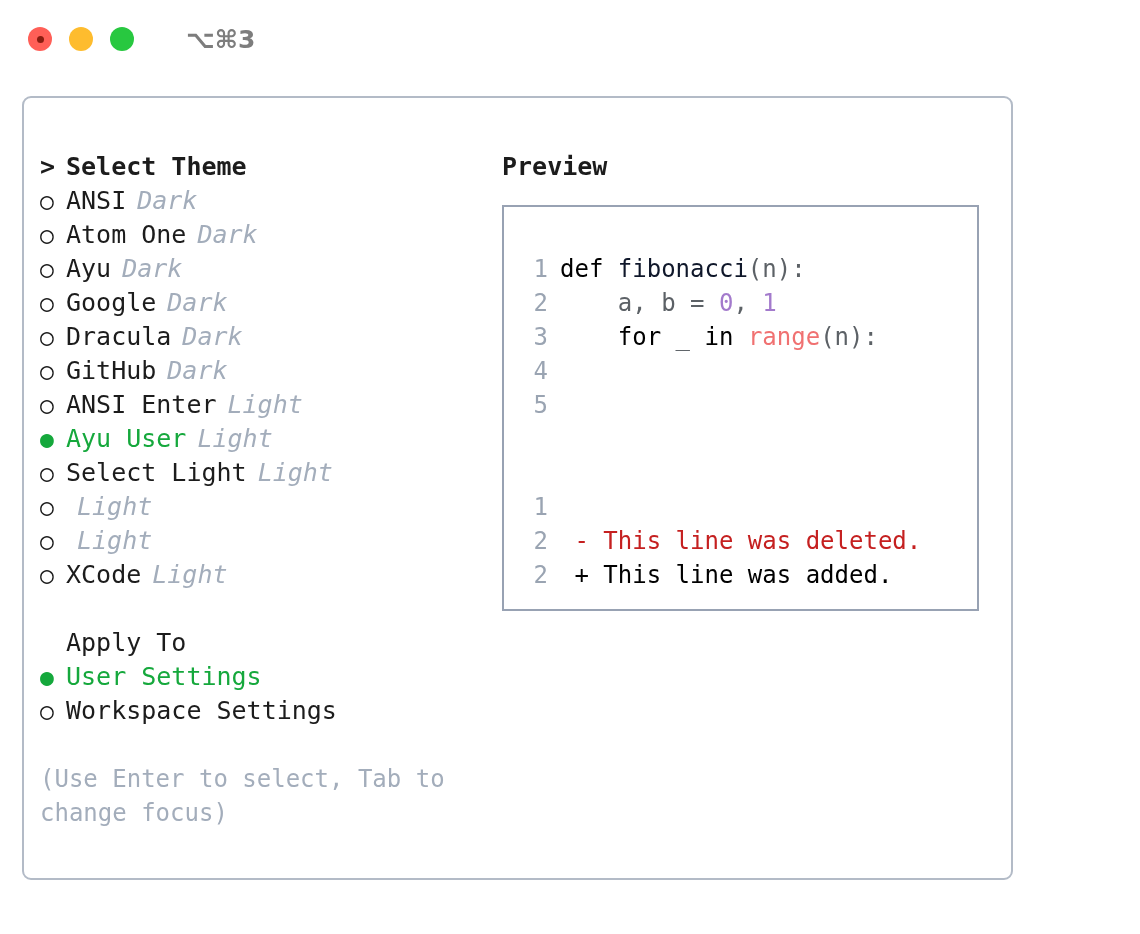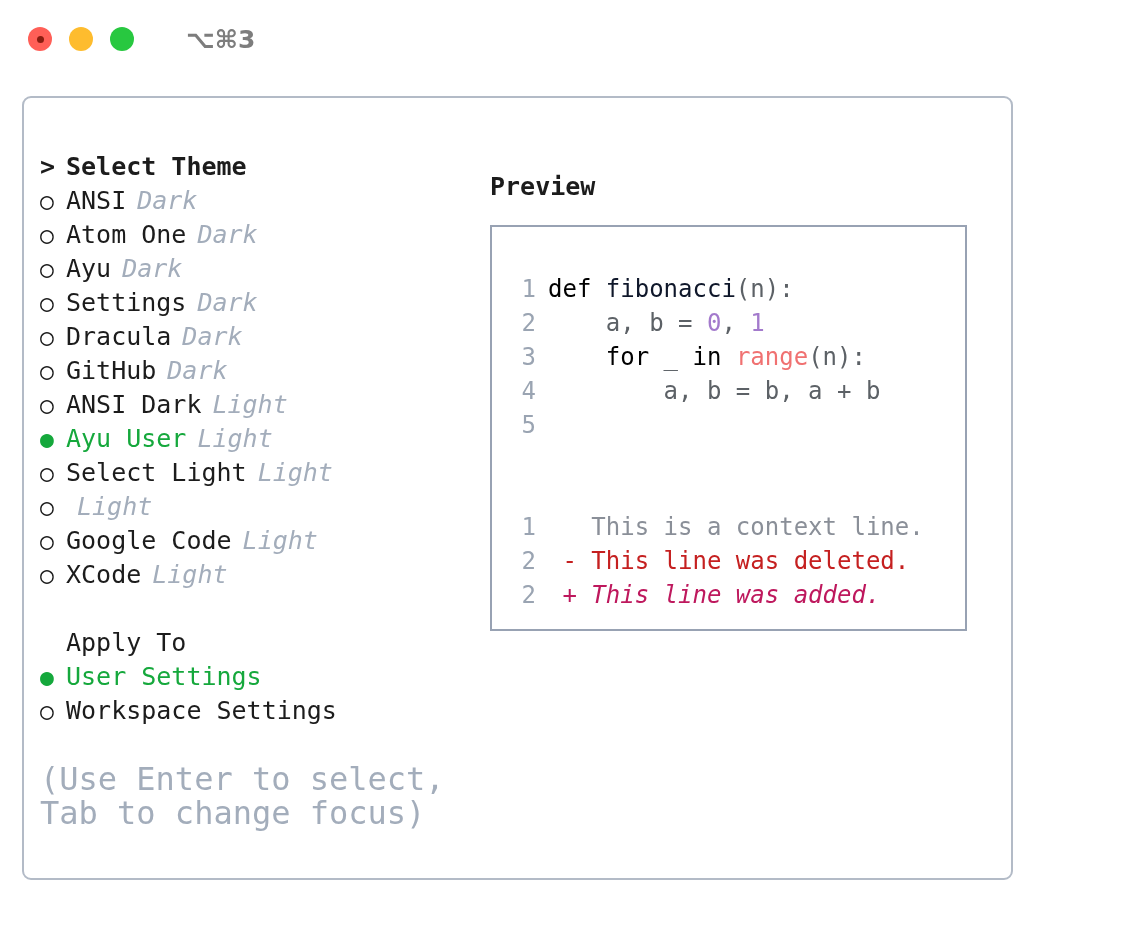--- a/index.html
+++ b/index.html
@@ -125,33 +125,32 @@
     margin-left: 11px;
     font-style: italic;
   }
   .opt-row.selected .opt-label,
   .opt-row.selected .opt-marker { color: #15a83c; }
 
   .gap-block { height: 34px; }
 
   .hint {
     margin-top: 34px;
-    font-size: 32px;
+    font-size: 24px;
     line-height: 34px;
     color: #a3adbb;
     width: 410px;
   }
 
   
   .right-col {
     position: absolute;
-    left: 466px;
+    left: 478px;
     top: 52px;
     width: 500px;
-    margin-top: 20px;
   }
   .preview-title {
     font-size: 25px;
     line-height: 34px;
     font-weight: bold;
     color: #1c1c1c;
   }
   .code-box {
     margin-top: 21px;
     width: 477px;
@@ -177,21 +176,21 @@
   .blank-line { height: 34px; }
 
   .tok-kw   { color: #000000; }
   .tok-fn   { color: #0f172a; }
   .tok-num  { color: #a37acc; }
   .tok-bi   { color: #f07171; text-align: right; }
   .tok-plain{ color: #5c6166; }
 
   .diff-ctx { color: #8a8f98; }
   .diff-del { color: #c52020; }
-  .diff-add { color: #be185d; font-style: italic; }
+  .diff-add { color: #000000; }
 </style>
 </head>
 <body>
 
 <div class="window">
 
   <div class="titlebar">
     <div class="dot dot-red"></div>
     <div class="dot dot-yellow"></div>
     <div class="dot dot-green"></div>
@@ -205,28 +204,28 @@
 
         <div class="section-head focused">
           <span class="head-marker">&gt;</span>
           <span>Select Theme</span>
         </div>
 
         <div id="theme-list">
             <div class="opt-row"><span class="opt-marker">○</span><span class="opt-label">ANSI</span><span class="opt-variant">Dark</span></div>
             <div class="opt-row"><span class="opt-marker">○</span><span class="opt-label">Atom One</span><span class="opt-variant">Dark</span></div>
             <div class="opt-row"><span class="opt-marker">○</span><span class="opt-label">Ayu</span><span class="opt-variant">Dark</span></div>
-            <div class="opt-row"><span class="opt-marker">○</span><span class="opt-label">Settings</span><span class="opt-variant">Dark</span></div>
+            <div class="opt-row"><span class="opt-marker">○</span><span class="opt-label">Google</span><span class="opt-variant">Dark</span></div>
             <div class="opt-row"><span class="opt-marker">○</span><span class="opt-label">Dracula</span><span class="opt-variant">Dark</span></div>
             <div class="opt-row"><span class="opt-marker">○</span><span class="opt-label">GitHub</span><span class="opt-variant">Dark</span></div>
-            <div class="opt-row"><span class="opt-marker">○</span><span class="opt-label">ANSI Dark</span><span class="opt-variant">Light</span></div>
+            <div class="opt-row"><span class="opt-marker">○</span><span class="opt-label">ANSI Enter</span><span class="opt-variant">Light</span></div>
             <div class="opt-row selected"><span class="opt-marker">●</span><span class="opt-label">Ayu User</span><span class="opt-variant">Light</span></div>
             <div class="opt-row"><span class="opt-marker">○</span><span class="opt-label">Select Light</span><span class="opt-variant">Light</span></div>
             <div class="opt-row"><span class="opt-marker">○</span><span class="opt-variant">Light</span></div>
-            <div class="opt-row"><span class="opt-marker">○</span><span class="opt-label">Google Code</span><span class="opt-variant">Light</span></div>
+            <div class="opt-row"><span class="opt-marker">○</span><span class="opt-variant">Light</span></div>
             <div class="opt-row"><span class="opt-marker">○</span><span class="opt-label">XCode</span><span class="opt-variant">Light</span></div>
           </div>
 
         <div class="gap-block"></div>
 
         <div class="section-head">
           <span class="head-marker"> </span>
           <span>Apply To</span>
         </div>
 
@@ -238,27 +237,27 @@
         <div class="hint">(Use Enter to select, Tab to change focus)</div>
       </div>
 
       <div class="right-col">
         <div class="preview-title">Preview</div>
         <div class="code-box">
           <div id="code-lines">
               <div class="code-line"><span class="lineno">1</span><span class="code-text"><span class="tok-kw">def</span><span class="tok-plain"> </span><span class="tok-fn">fibonacci</span><span class="tok-plain">(n):</span></span></div>
               <div class="code-line"><span class="lineno">2</span><span class="code-text"><span class="tok-plain">    a, b = </span><span class="tok-num">0</span><span class="tok-plain">, </span><span class="tok-num">1</span></span></div>
               <div class="code-line"><span class="lineno">3</span><span class="code-text"><span class="tok-plain">    </span><span class="tok-kw">for</span><span class="tok-plain"> _ </span><span class="tok-kw">in</span><span class="tok-plain"> </span><span class="tok-bi">range</span><span class="tok-plain">(n):</span></span></div>
-              <div class="code-line"><span class="lineno">4</span><span class="code-text"><span class="tok-plain">        a, b = b, a + b</span></span></div>
+              <div class="code-line"><span class="lineno">4</span></div>
               <div class="code-line"><span class="lineno">5</span></div>
             </div>
           <div class="blank-line"></div>
           <div class="blank-line"></div>
           <div id="diff-lines">
-              <div class="code-line"><span class="lineno">1</span><span class="diff-ctx">   This is a context line.</span></div>
+              <div class="code-line"><span class="lineno">1</span></div>
               <div class="code-line"><span class="lineno">2</span><span class="diff-del"> - This line was deleted.</span></div>
               <div class="code-line"><span class="lineno">2</span><span class="diff-add"> + This line was added.</span></div>
             </div>
         </div>
       </div>
 
     </div>
   </div>
 </div>
 

